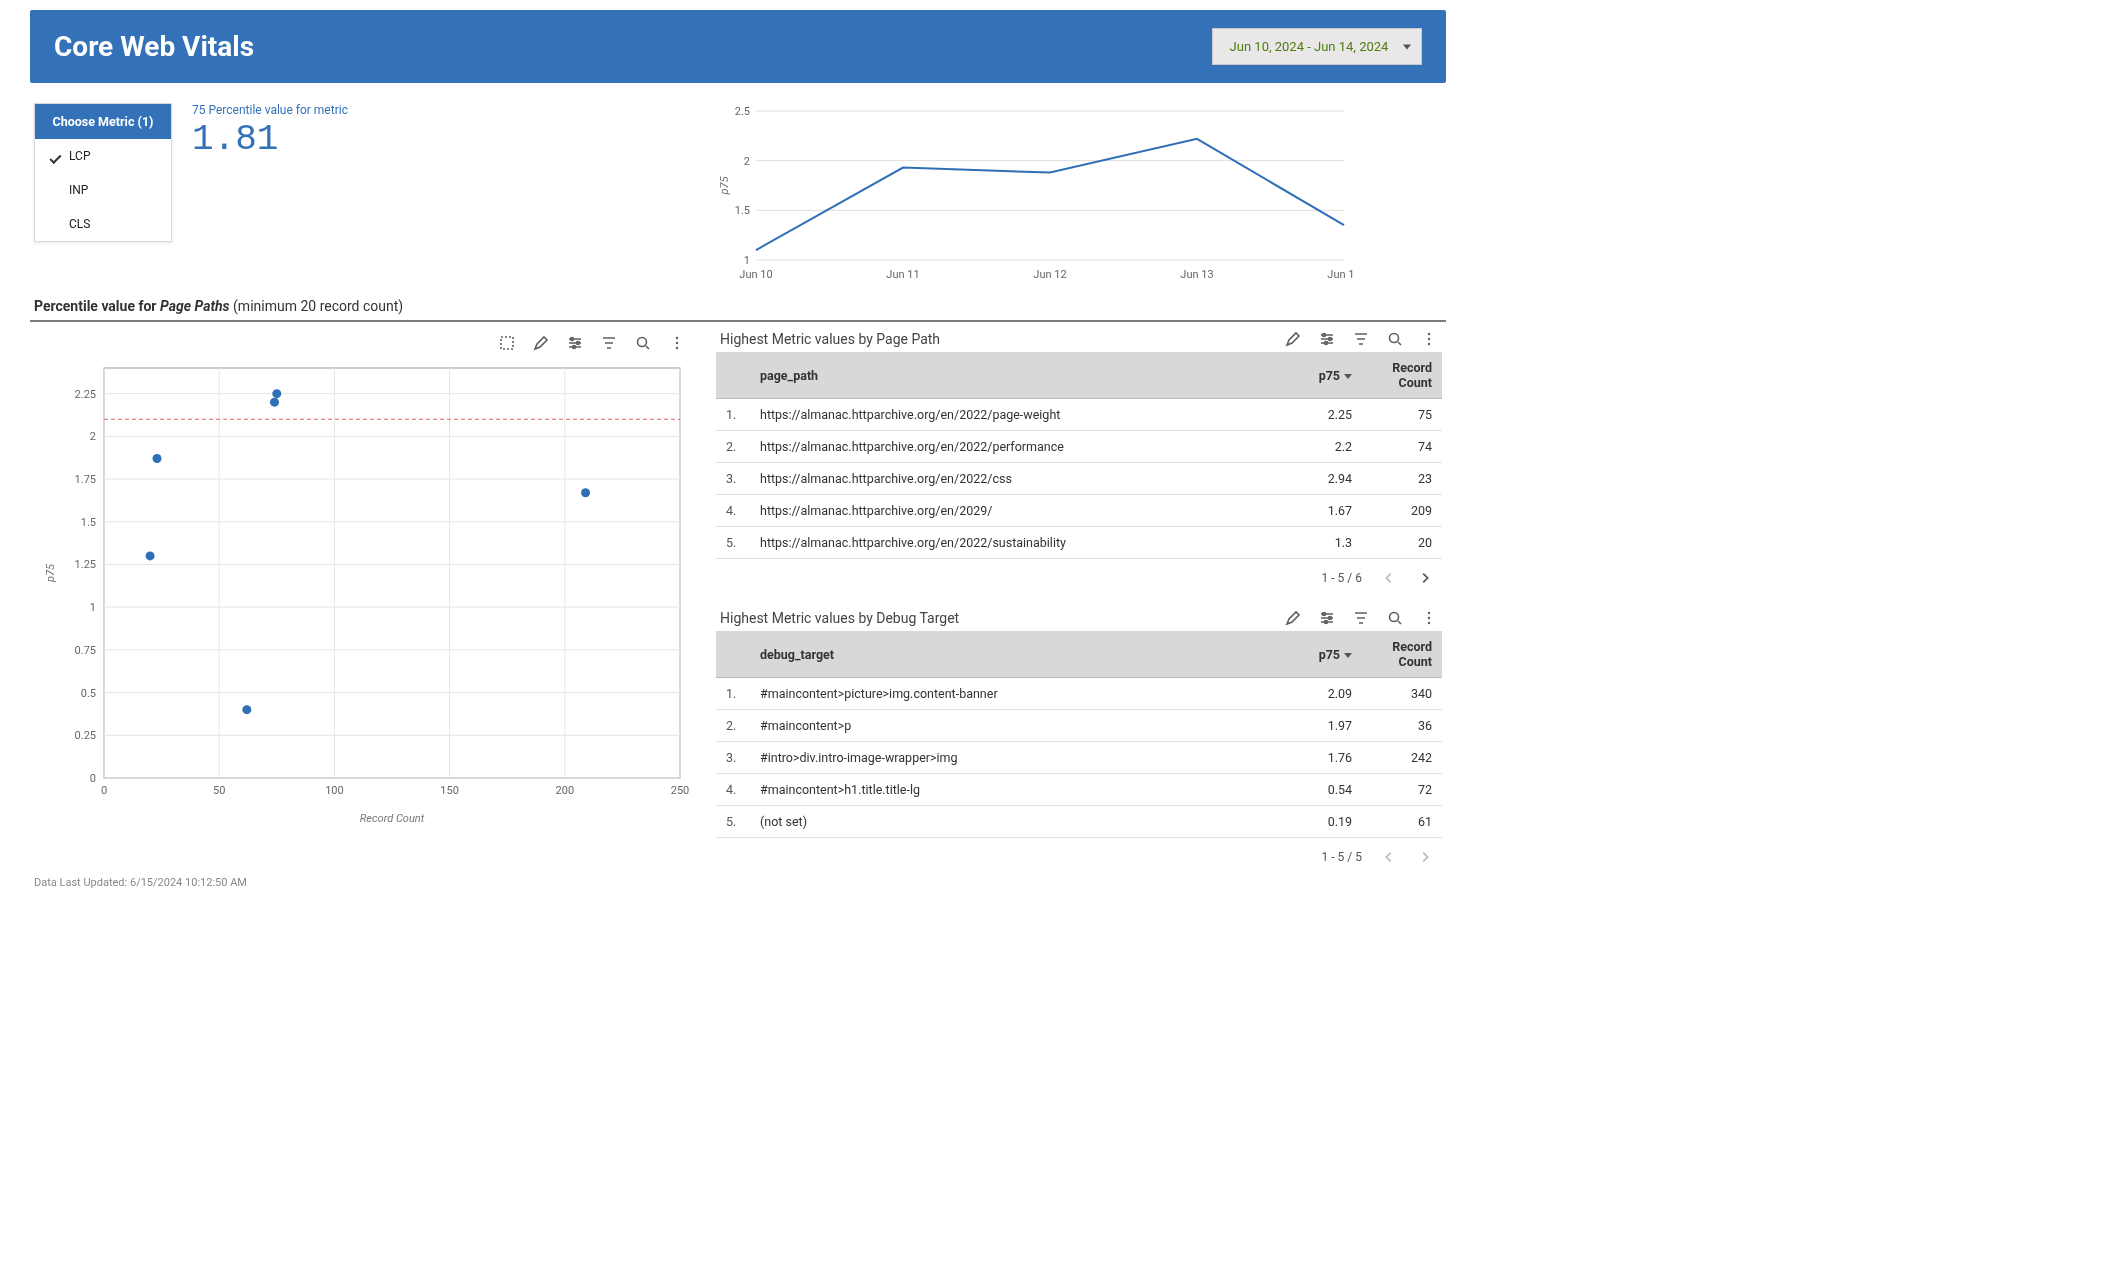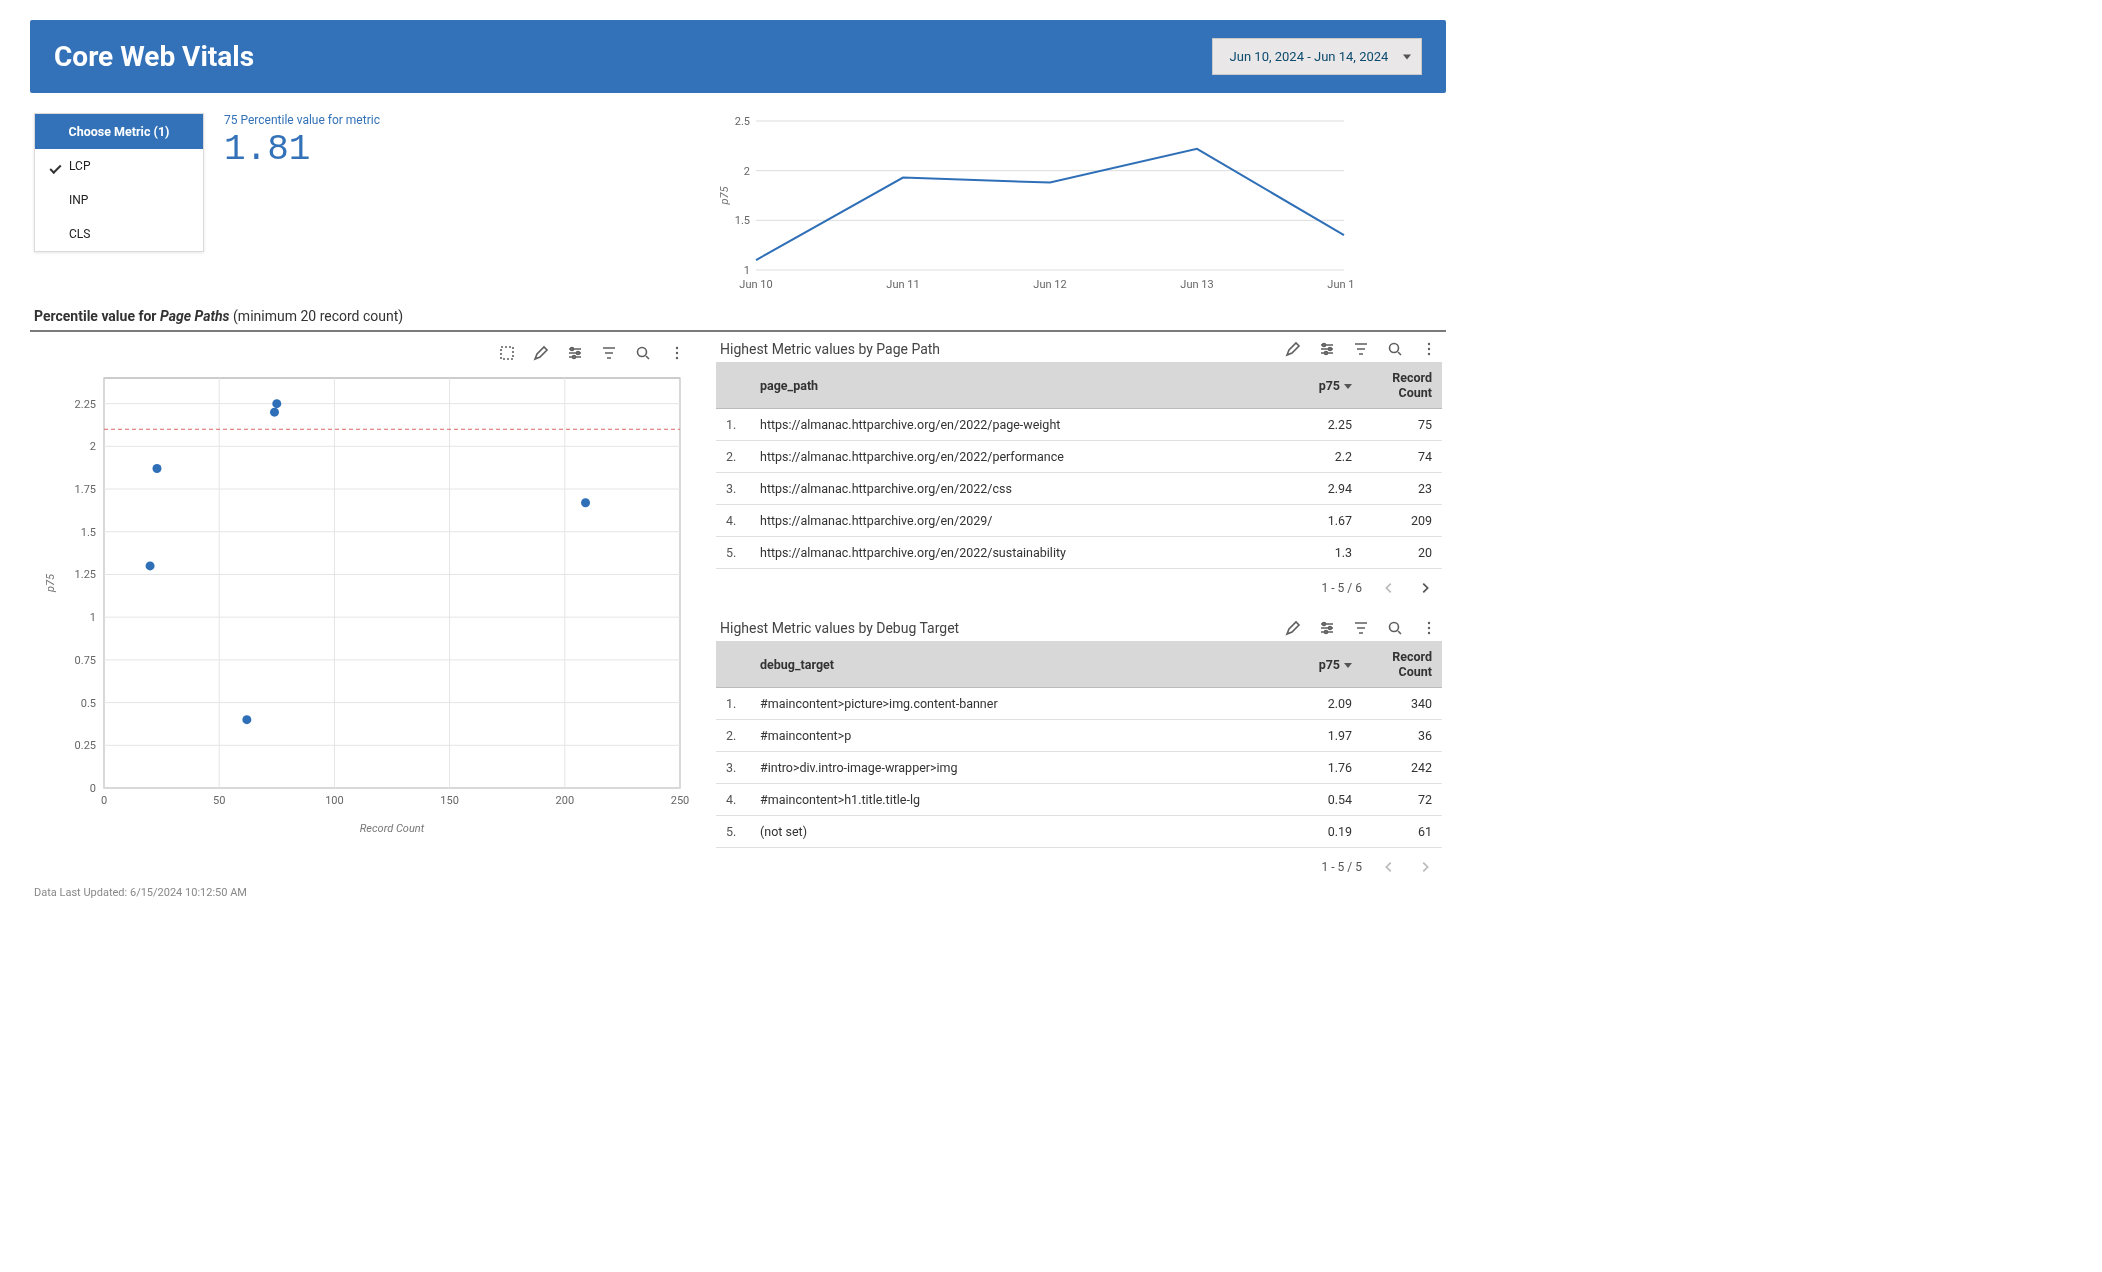--- a/index.html
+++ b/index.html
@@ -1,31 +1,31 @@
 <!DOCTYPE html>
 <html><head>
 <meta charset="utf-8">
 <style>
   * { box-sizing: border-box; margin: 0; padding: 0; }
   body { font-family: Roboto, "Helvetica Neue", Arial, sans-serif; background: #fff; color: #212121; font-size: 13px; }
-  .page { width: 1476px; padding: 20px 30px 10px 30px; }
+  .page { width: 1476px; padding: 10px 30px 10px 30px; }
   .header {
     background: #3372b8;
     color: #fff;
     padding: 18px 24px;
     display: flex;
     align-items: center;
     justify-content: space-between;
     border-radius: 2px;
   }
   .header h1 { font-size: 28px; font-weight: 700; }
   .date-picker {
     background: #e9e7e7;
     border: 1px solid #c8c8c8;
-    color: #0c4a6e;
+    color: #4d7c0f;
     padding: 10px 30px 10px 14px;
     font-size: 13px;
     position: relative;
     min-width: 210px;
     text-align: center;
     cursor: pointer;
   }
   .date-picker .caret {
     position: absolute; right: 10px; top: 50%; transform: translateY(-50%);
     border-left: 4px solid transparent;
@@ -33,21 +33,21 @@
     border-top: 5px solid #555;
   }
   .upper {
     display: flex;
     gap: 20px;
     margin-top: 20px;
     padding: 0 4px;
   }
   .upper-left { width: 660px; display: flex; gap: 20px; align-items: flex-start; }
   .metric-panel {
-    border: 1px solid #dadada; width: 170px; background:#fff;
+    border: 1px solid #dadada; width: 138px; background:#fff;
     box-shadow: 0 1px 3px rgba(0,0,0,.1);
   }
   .metric-panel-header {
     background:#3372b8; color:#fff; font-weight:700; font-size:12.5px;
     padding:10px 8px; text-align:center;
   }
   .metric-item {
     padding:10px 12px 10px 34px; font-size:12px; position:relative; cursor:pointer;
   }
   .metric-item .check {

